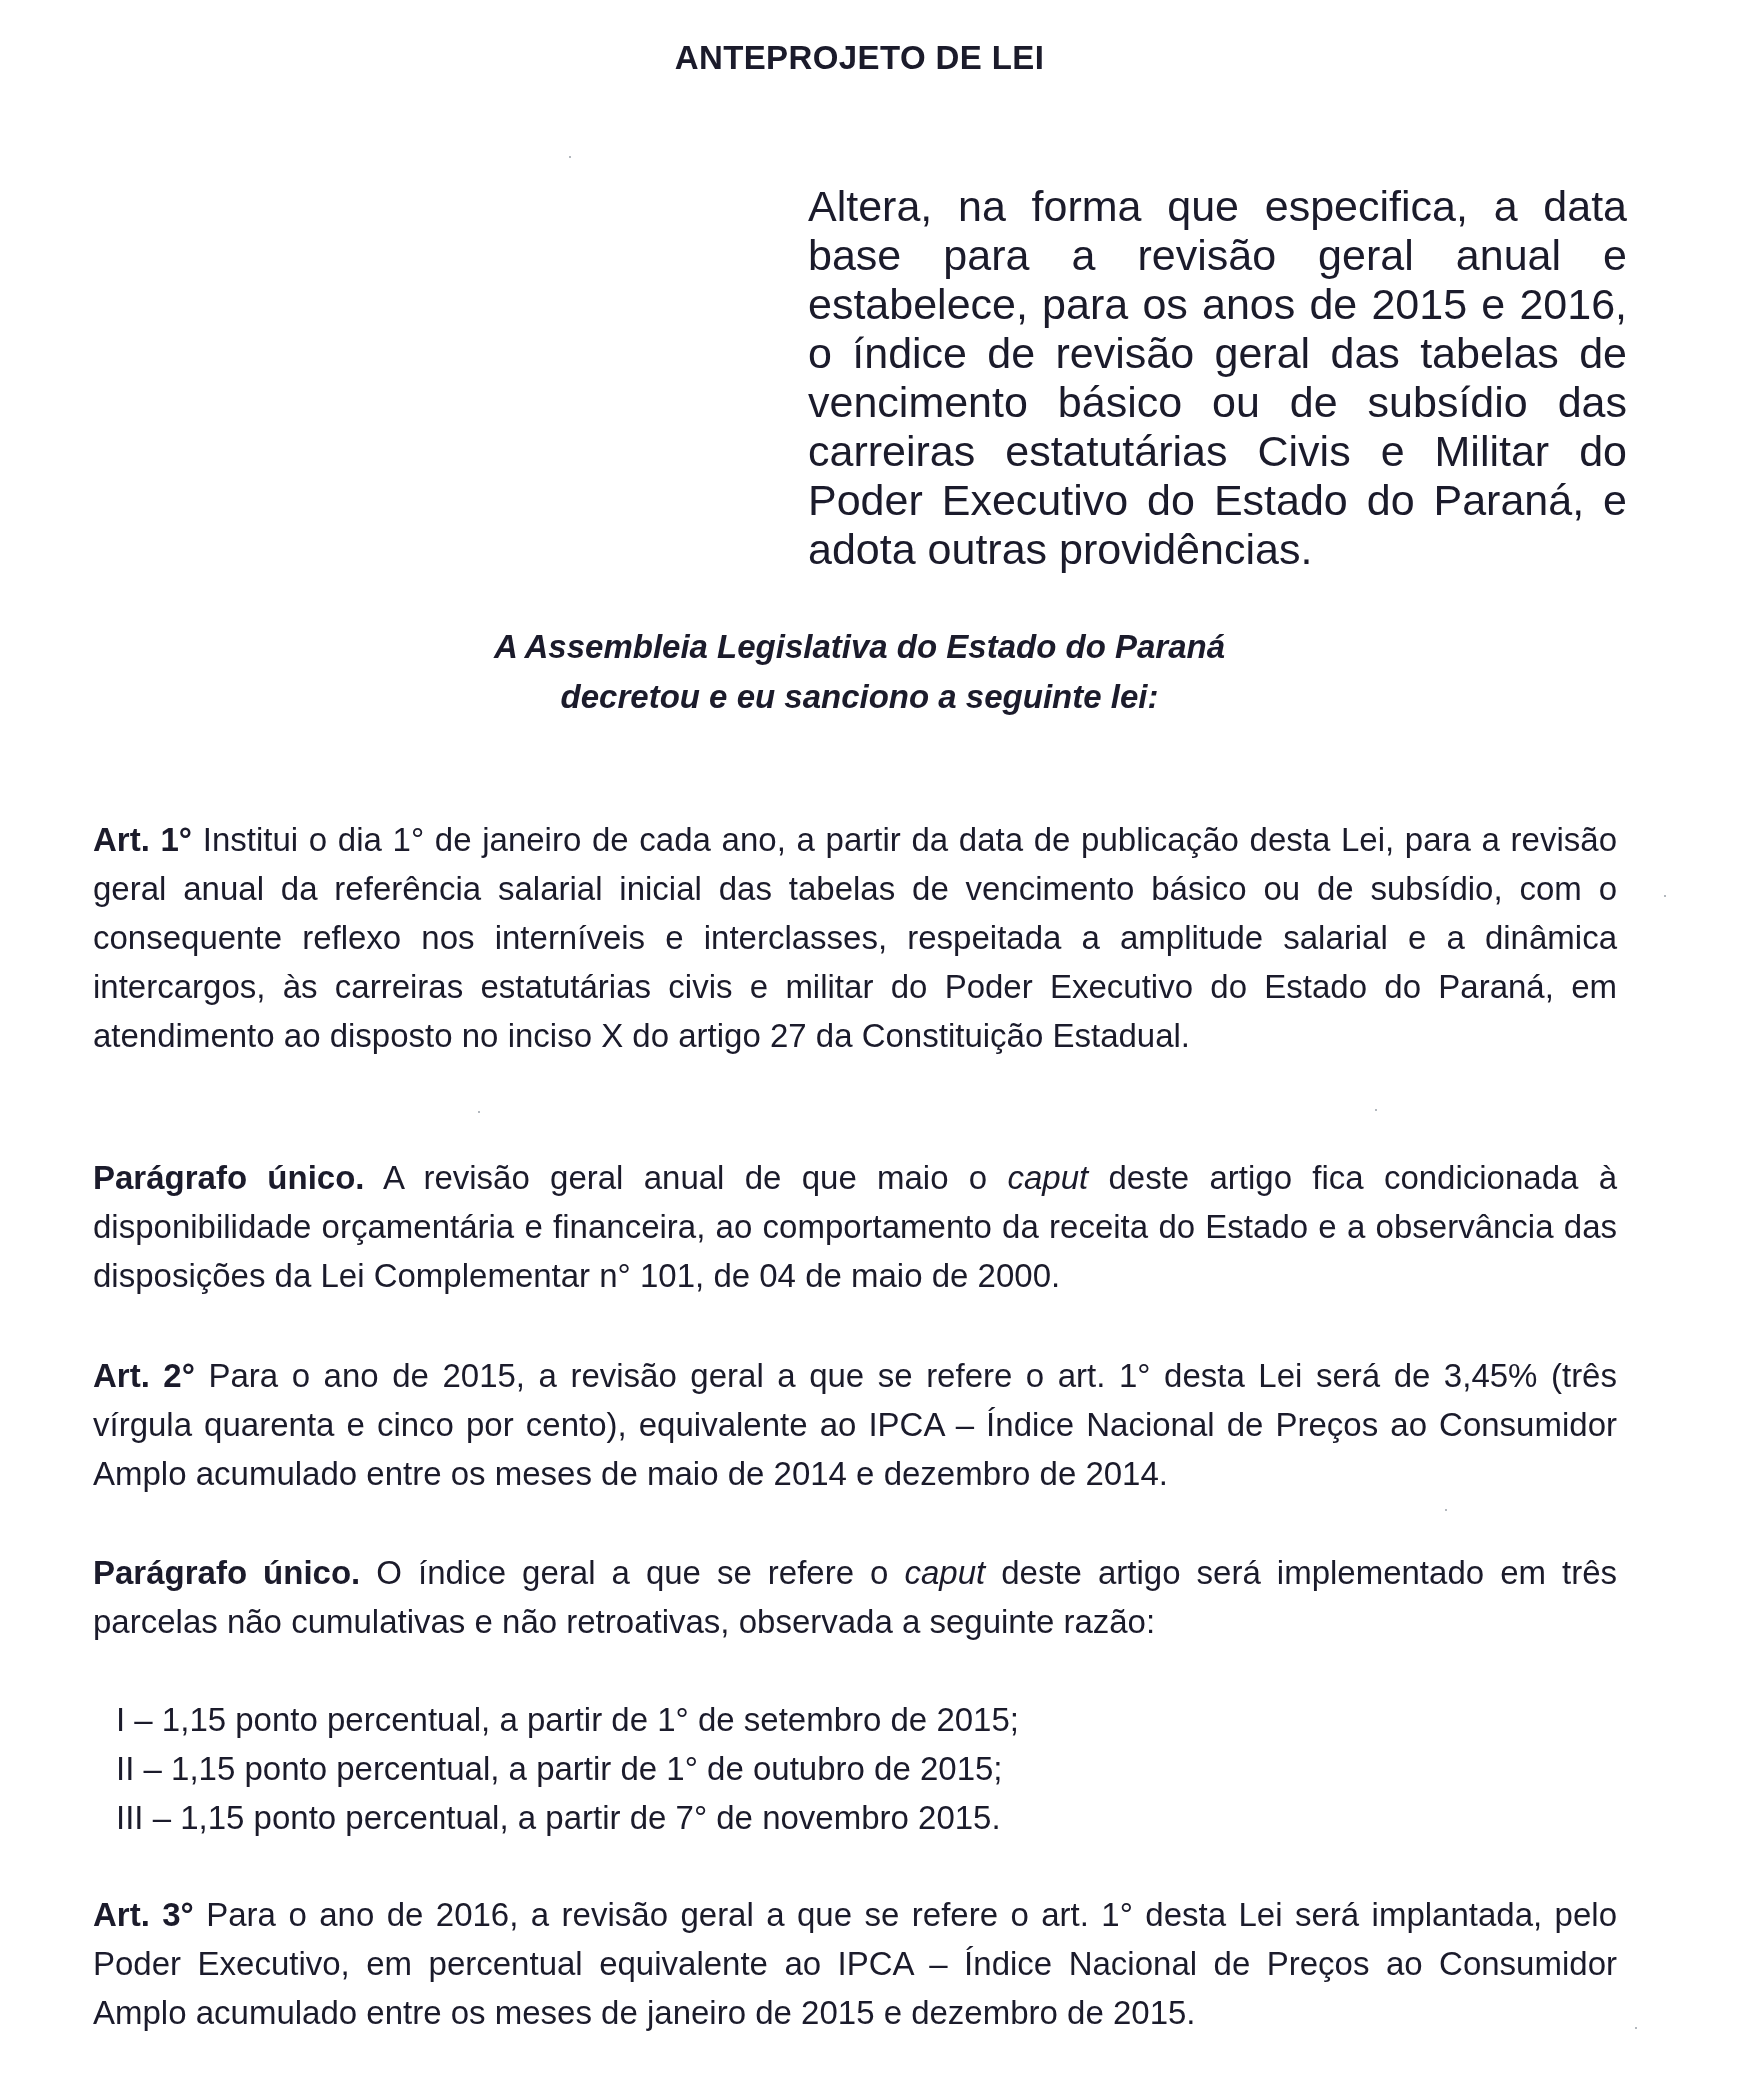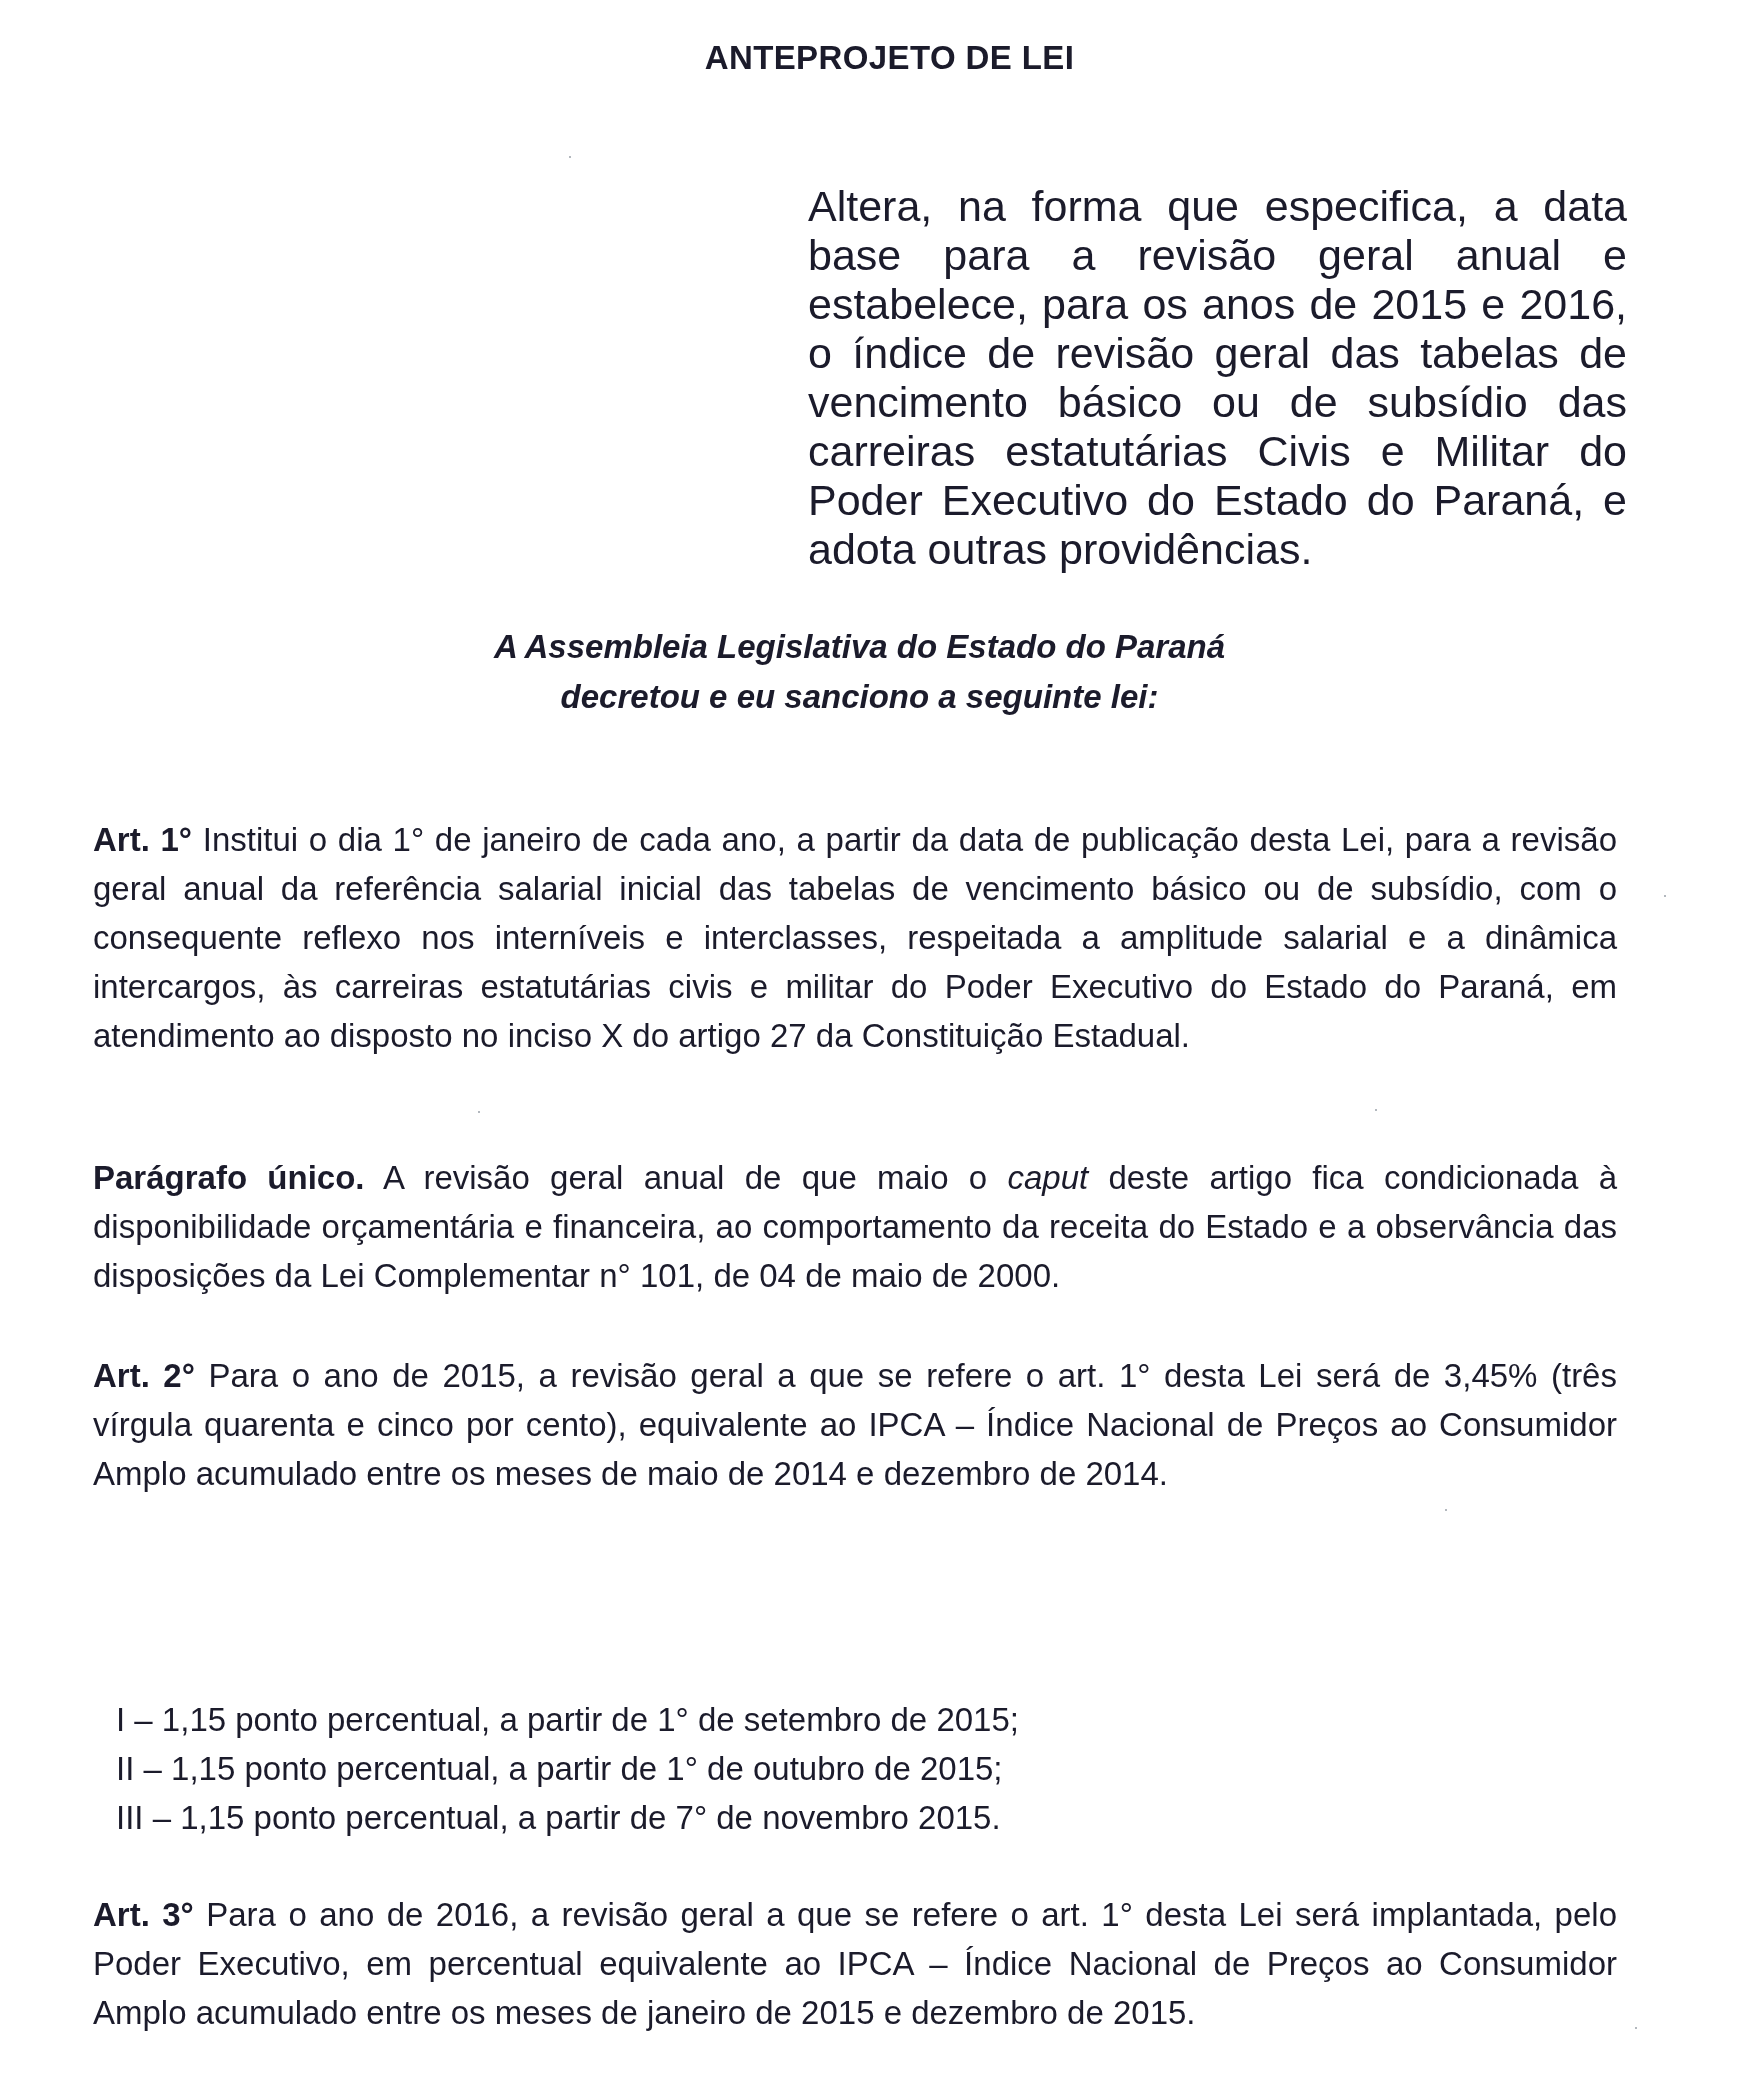--- a/index.html
+++ b/index.html
@@ -24,21 +24,20 @@
     .doc-title {
       position: absolute;
       left: 0;
       top: 38px;
       width: 1719px;
       text-align: center;
       font-weight: bold;
       font-size: 33px;
       letter-spacing: 0.4px;
       line-height: 40px;
-      padding-left: 30px;
     }
     .ementa {
       position: absolute;
       left: 808px;
       top: 182px;
       width: 819px;
       font-size: 43px;
       line-height: 49px;
       text-align: justify;
     }
@@ -91,20 +90,21 @@
     <span>A Assembleia Legislativa do Estado do Paraná</span>
     <span>decretou e eu sanciono a seguinte lei:</span>
   </div>
 
   <div class="body-block art1"><b>Art. 1°</b><span> Institui o dia 1° de janeiro de cada ano, a partir da data de publicação desta Lei, para a revisão geral anual da referência salarial inicial das tabelas de vencimento básico ou de subsídio, com o consequente reflexo nos interníveis e interclasses, respeitada a amplitude salarial e a dinâmica intercargos, às carreiras estatutárias civis e militar do Poder Executivo do Estado do Paraná, em atendimento ao disposto no inciso X do artigo 27 da Constituição Estadual.</span></div>
 
   <div class="body-block par1"><b>Parágrafo único.</b><span> A revisão geral anual de que maio o </span><i>caput</i><span> deste artigo fica condicionada à disponibilidade orçamentária e financeira, ao comportamento da receita do Estado e a observância das disposições da Lei Complementar n° 101, de 04 de maio de 2000.</span></div>
 
   <div class="body-block art2"><b>Art. 2°</b><span> Para o ano de 2015, a revisão geral a que se refere o art. 1° desta Lei será de 3,45% (três vírgula quarenta e cinco por cento), equivalente ao IPCA – Índice Nacional de Preços ao Consumidor Amplo acumulado entre os meses de maio de 2014 e dezembro de 2014.</span></div>
 
+  <div class="body-block par2"><b>Parágrafo único.</b><span> O índice geral a que se refere o </span><i>caput</i><span> deste artigo será implementado em três parcelas não cumulativas e não retroativas, observada a seguinte razão:</span></div>
 
   <div class="body-block incisos">
     <div>I – 1,15 ponto percentual, a partir de 1° de setembro de 2015;</div>
     <div>II – 1,15 ponto percentual, a partir de 1° de outubro de 2015;</div>
     <div>III – 1,15 ponto percentual, a partir de 7° de novembro 2015.</div>
   </div>
 
   <div class="body-block art3"><b>Art. 3°</b><span> Para o ano de 2016, a revisão geral a que se refere o art. 1° desta Lei será implantada, pelo Poder Executivo, em percentual equivalente ao IPCA – Índice Nacional de Preços ao Consumidor Amplo acumulado entre os meses de janeiro de 2015 e dezembro de 2015.</span></div>
 
   <div class="speck" style="left:569px; top:156px;"></div>

